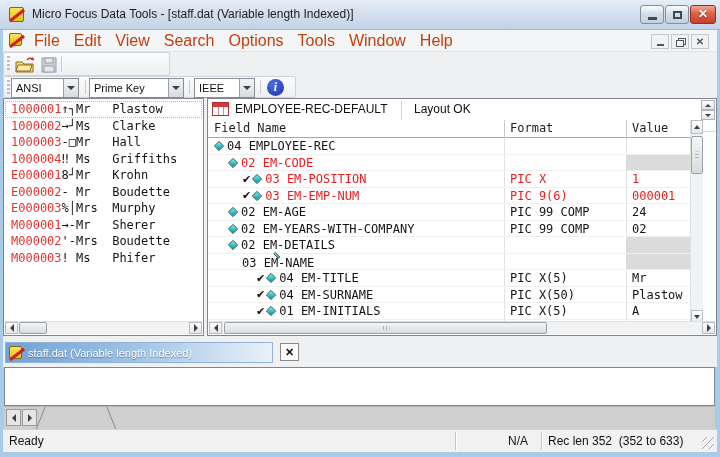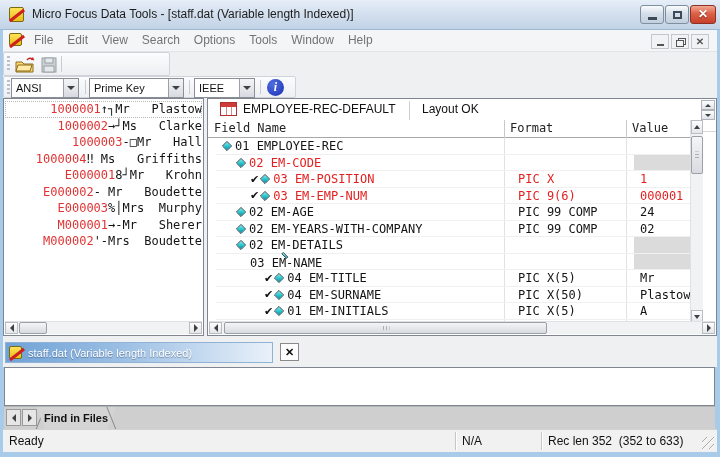--- a/index.html
+++ b/index.html
@@ -20,21 +20,21 @@
   .winbtn.min{left:640px;width:24px;} .winbtn.max{left:665px;width:24px;}
   .winbtn.close{left:690px;width:26px;border-color:#8e3022;background:linear-gradient(#f2a893,#db6146 45%,#c8402a);}
   .glyph-minbar{width:9px;height:3px;background:#3a4a5a;margin-top:7px;}
   .glyph-maxbox{width:9px;height:8px;border:2px solid #3a4a5a;}
   .glyph-x{font-size:12px;font-weight:bold;color:#fff;text-shadow:0 1px 1px #7a2316;line-height:17px;}
   
   .menubar{position:absolute;left:3px;top:30px;width:714px;height:22px;background:#f4f5f7;
     border-bottom:1px solid #e3e4e6;}
   .menubar .app-icon{left:6px;top:3px;width:13px;height:13px;}
   .menu-items{position:absolute;left:24px;top:0;height:22px;display:flex;}
-  .menu-item{padding:0 7px;line-height:21px;font-size:12px;color:#737373;cursor:default;text-align:center;}
+  .menu-item{padding:0 7px;line-height:21px;font-size:16px;color:#c2410c;cursor:default;text-align:center;}
   .mdi-btns{position:absolute;right:8px;top:4px;display:flex;gap:2px;}
   .mdi-btn{width:18px;height:15px;border:1px solid #c3c7cc;background:#f1f2f4;
     display:flex;align-items:center;justify-content:center;}
   .mdi-minbar{width:7px;height:2px;background:#555;margin-top:6px;}
   .mdi-restore{position:relative;width:8px;height:7px;}
   .mdi-restore::before{content:"";position:absolute;left:2px;top:0;width:6px;height:5px;border:1px solid #555;}
   .mdi-restore::after{content:"";position:absolute;left:0;top:2px;width:6px;height:5px;border:1px solid #555;background:#f1f2f4;}
   .mdi-x{font-size:10px;color:#555;font-weight:bold;line-height:12px;}
   
   .tbrow1{position:absolute;left:3px;top:52px;width:714px;height:24px;background:#eef0f2;}
@@ -55,41 +55,41 @@
   .tri-left{width:0;height:0;border-top:4px solid transparent;border-bottom:4px solid transparent;border-right:4px solid #404040;}
   .tri-right{width:0;height:0;border-top:4px solid transparent;border-bottom:4px solid transparent;border-left:4px solid #404040;}
   .info-btn{position:absolute;left:263px;top:2px;width:17px;height:17px;border-radius:50%;
     background:radial-gradient(circle at 35% 30%,#4f6ee0,#1b2fb4);display:flex;align-items:center;justify-content:center;}
   .info-i{color:#fff;font-family:"Liberation Serif",serif;font-weight:bold;font-style:italic;font-size:12px;line-height:15px;}
   
   .main{position:absolute;left:3px;top:98px;width:714px;height:242px;background:#eef0f2;}
   .pane{position:absolute;top:0;height:238px;background:#fff;border:1px solid #808691;}
   .leftpane{left:0;width:201px;}
   .rightpane{left:204px;width:510px;}
-  .mono{font-family:"DejaVu Sans Mono",monospace;padding-left:8px;}
+  .mono{font-family:"DejaVu Sans Mono",monospace;}
   
   .rec-rows{position:absolute;left:1px;top:2px;right:1px;}
   .rec-row{height:16.5px;line-height:16.5px;font-size:12px;white-space:pre;padding-left:6px;
-    font-family:"DejaVu Sans Mono",monospace;text-align:right;}
+    font-family:"DejaVu Sans Mono",monospace;}
   .rec-row.selected{outline:1px dotted #b8b8b8;outline-offset:-1px;}
   .rec-key{color:#e03434;}
   .rec-rest{color:#141414;}
   
   .hscroll{position:absolute;height:13px;background:#f1f2f4;border-top:1px solid #e0e1e3;}
   .vscroll{position:absolute;width:13px;background:#f1f2f4;border-left:1px solid #e0e1e3;}
   .sb-btn{position:absolute;background:linear-gradient(#fdfdfe,#e4e6ea);border:1px solid #b9bcc1;
     display:flex;align-items:center;justify-content:center;}
   .sb-btn .tri-down,.sb-btn .tri-up{border-left-width:3px;border-right-width:3px;border-top-width:4px;border-bottom-width:4px;}
   .sb-thumb{position:absolute;background:linear-gradient(#f4f5f6,#d8dbe0);border:1px solid #9aa0a8;border-radius:2px;}
   .sb-grip-h{position:absolute;left:50%;top:3px;bottom:3px;width:7px;transform:translateX(-50%);
     background:repeating-linear-gradient(to right,#aab0b8 0 1px,transparent 1px 3px);}
   .sb-grip-v{position:absolute;top:50%;left:3px;right:3px;height:7px;transform:translateY(-50%);
     background:repeating-linear-gradient(to bottom,#aab0b8 0 1px,transparent 1px 3px);}
   
-  .rv-header{position:absolute;left:8px;top:0;right:0;height:33px;background:#fff;border-bottom:1px solid #d8d8d8;}
+  .rv-header{position:absolute;left:0;top:0;right:0;height:33px;background:#fff;border-bottom:1px solid #d8d8d8;}
   .rv-icon{position:absolute;left:4px;top:3px;width:17px;height:14px;background:#fff;border:1px solid #b03030;}
   .rv-icon::before{content:"";position:absolute;left:0;top:0;right:0;height:4px;background:#cf3a3a;}
   .rv-icon::after{content:"";position:absolute;left:5px;top:4px;bottom:0;width:1px;background:#cf8a8a;box-shadow:5px 0 0 #cf8a8a;}
   .rv-name{position:absolute;left:27px;top:0;line-height:20px;font-size:12px;color:#111;}
   .rv-vline{position:absolute;left:193px;top:2px;bottom:2px;width:1px;background:#d0d0d0;}
   .rv-status{position:absolute;left:206px;top:0;line-height:20px;font-size:12px;color:#111;}
   .spinner{position:absolute;right:1px;top:1px;width:14px;height:20px;}
   .spin-btn{position:absolute;left:0;width:14px;height:10px;background:linear-gradient(#fdfdfe,#e0e3e8);
     border:1px solid #b0b4ba;display:flex;align-items:center;justify-content:center;}
   .spin-btn .tri-up,.spin-btn .tri-down{border-left-width:3px;border-right-width:3px;border-top-width:3px;border-bottom-width:3px;}
@@ -254,20 +254,21 @@
       <div class="rec-rows" id="rec-rows">
           <div class="rec-row selected"><span class="rec-key">1000001</span><span class="rec-rest">↑┐Mr   Plastow</span></div>
           <div class="rec-row"><span class="rec-key">1000002</span><span class="rec-rest">→┘Ms   Clarke</span></div>
           <div class="rec-row"><span class="rec-key">1000003</span><span class="rec-rest">-□Mr   Hall</span></div>
           <div class="rec-row"><span class="rec-key">1000004</span><span class="rec-rest">‼ Ms   Griffiths</span></div>
           <div class="rec-row"><span class="rec-key">E000001</span><span class="rec-rest">8┘Mr   Krohn</span></div>
           <div class="rec-row"><span class="rec-key">E000002</span><span class="rec-rest">- Mr   Boudette</span></div>
           <div class="rec-row"><span class="rec-key">E000003</span><span class="rec-rest">%│Mrs  Murphy</span></div>
           <div class="rec-row"><span class="rec-key">M000001</span><span class="rec-rest">→-Mr   Sherer</span></div>
           <div class="rec-row"><span class="rec-key">M000002</span><span class="rec-rest">'-Mrs  Boudette</span></div>
+          <div class="rec-row"><span class="rec-key">M000003</span><span class="rec-rest">! Ms   Phifer</span></div>
         </div>
       <div class="hscroll" style="left:1px;right:1px;bottom:1px;">
         <div class="sb-btn" style="left:0;top:0;width:13px;height:12px;">
             <span class="tri-left"></span>
           </div>
         <div class="sb-thumb" style="left:14px;top:0;width:28px;height:12px;"></div>
         <div class="sb-btn" style="right:0;top:0;width:13px;height:12px;">
             <span class="tri-right"></span>
           </div>
       </div>
@@ -294,21 +295,21 @@
         <span class="ch" style="left:302px;">Format</span>
         <span class="ch" style="left:424px;">Value</span>
       </div>
       <span class="col-line" style="left:296px;"></span>
       <span class="col-line" style="left:418px;"></span>
       <span class="row-line" style="left:296px;top:39px;height:186px;"></span>
       <span class="row-line" style="left:418px;top:39px;height:186px;"></span>
 
       <div class="t-rows mono" id="t-rows">
           <div class="t-row">
-            <span class="t-name" style="left: 6px;"><span class="t-diamond"></span><span class="t-lbl">01 EMPLOYEE-REC</span></span>
+            <span class="t-name" style="left: 6px;"><span class="t-diamond"></span><span class="t-lbl">04 EMPLOYEE-REC</span></span>
             <span class="t-fmt"></span>
             <span class="t-val"><span class="v"></span></span>
           </div>
           <div class="t-row red">
             <span class="t-name" style="left: 20px;"><span class="t-diamond"></span><span class="t-lbl">02 EM-CODE</span></span>
             <span class="t-fmt"></span>
             <span class="t-val gray"><span class="v"></span></span>
           </div>
           <div class="t-row red">
             <span class="t-name" style="left: 34px;"><span class="t-check">✔</span><span class="t-diamond"></span><span class="t-lbl">03 EM-POSITION</span></span>
@@ -403,30 +404,27 @@
   <div class="tabstrip">
     <div class="tab-arrows">
       <div class="tab-arrow">
           <span class="tri-left"></span>
         </div>
       <div class="tab-arrow">
           <span class="tri-right"></span>
         </div>
     </div>
     <span class="ffslant l"></span>
-    <div class="fftab">
-        <span>Find in Files</span>
-      </div>
     <span class="ffslant r"></span>
   </div>
 
   <div class="statusbar">
     <span class="sb-text" style="left:6px;">Ready</span>
     <div class="sb-panel" style="left:452px;width:85px;">
-      <span class="sb-text" style="line-height:18px;">N/A</span>
+      <span class="sb-text" style="line-height:18px;margin-left:46px;">N/A</span>
     </div>
     <div class="sb-panel" style="left:538px;width:170px;">
       <span class="sb-text" style="line-height:18px;">Rec len 352  (352 to 633)</span>
     </div>
     <span class="status-grip"></span>
   </div>
 
   <div class="frame-left"></div>
   <div class="frame-right"></div>
   <div class="frame-bottom"></div>

